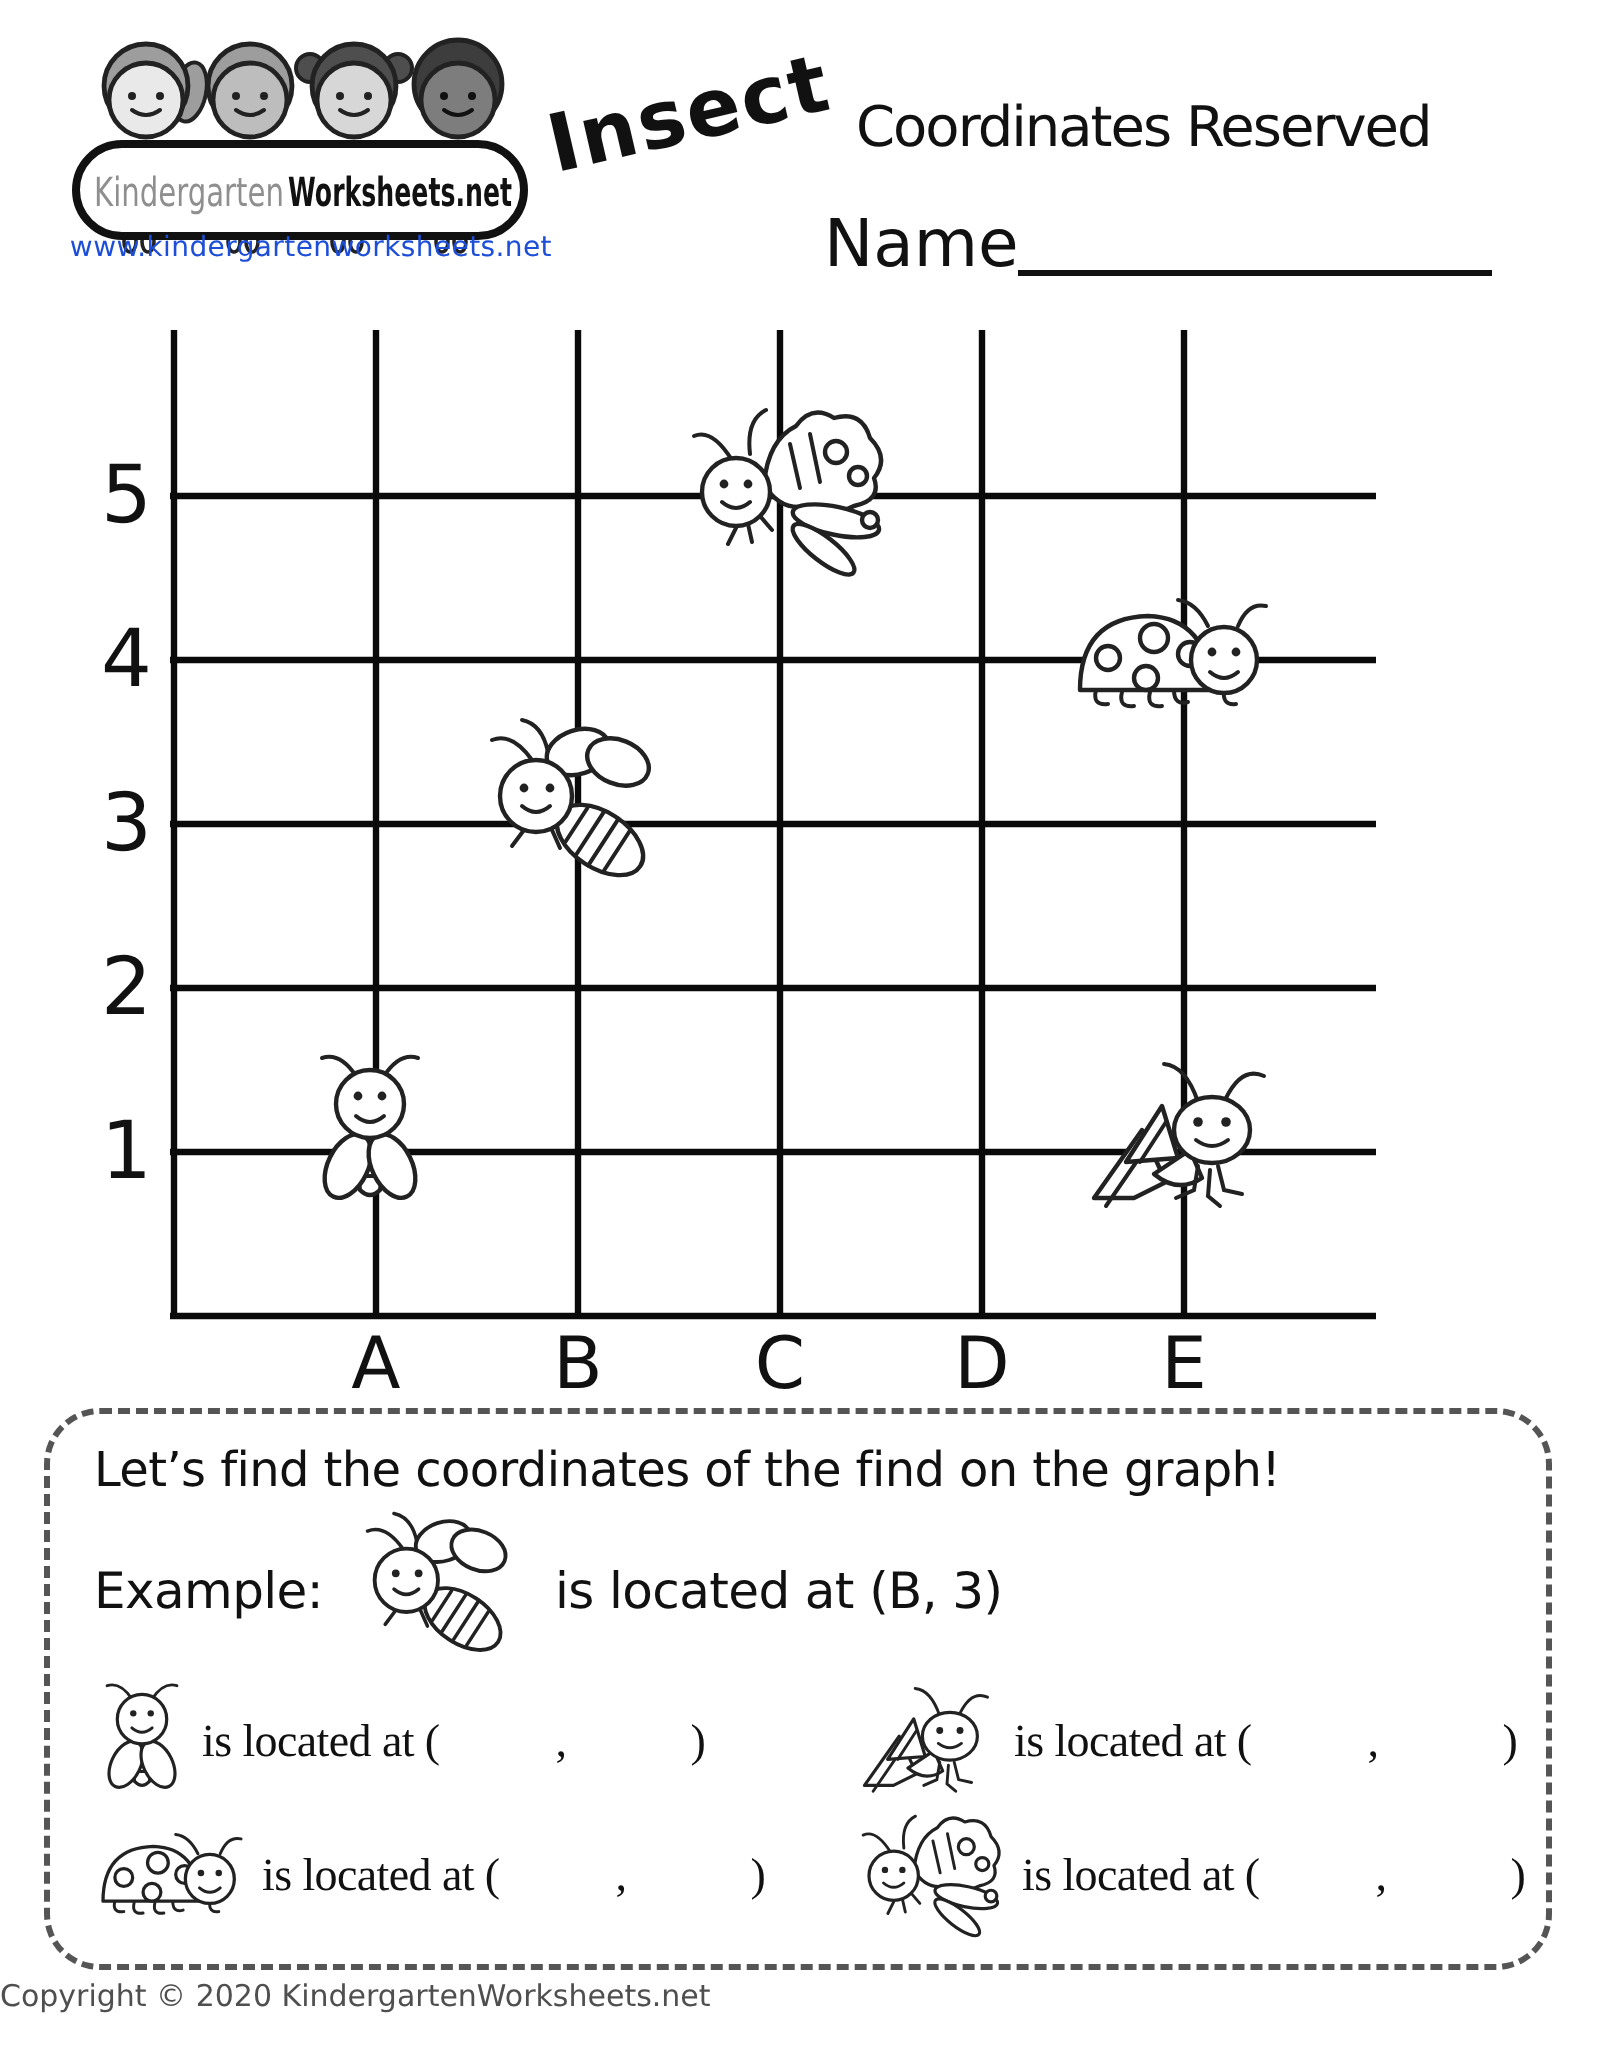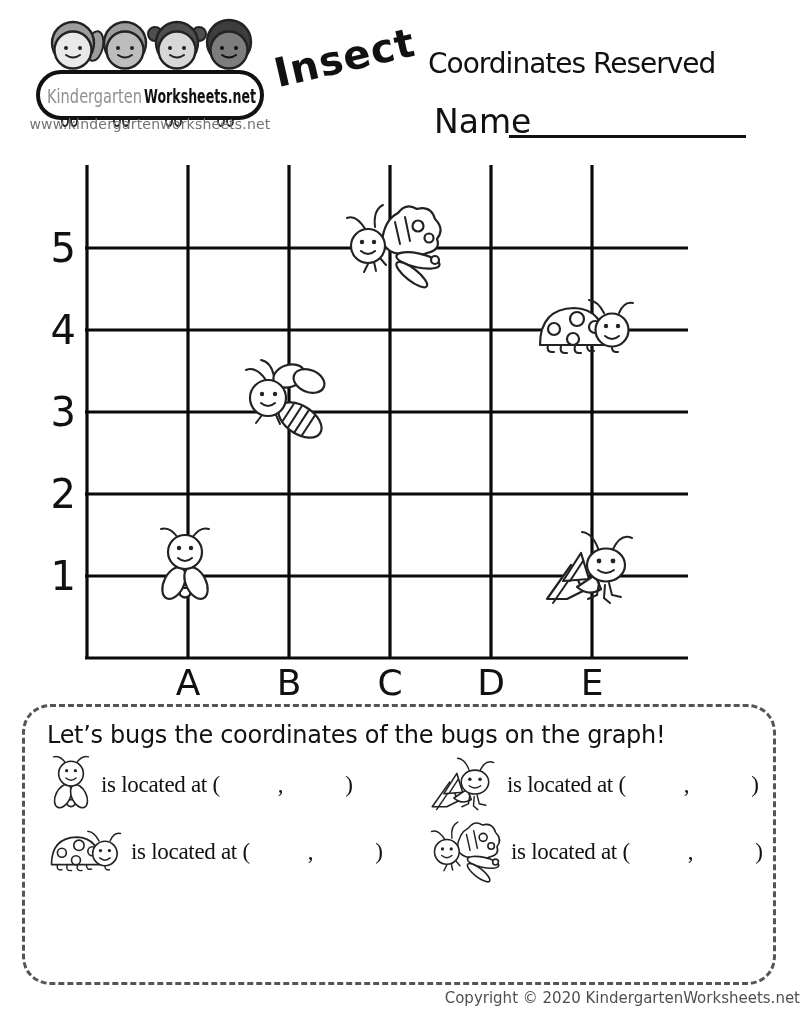--- a/index.html
+++ b/index.html
@@ -5,28 +5,28 @@
   html,body{margin:0;padding:0;}
   body{
     width:800px;height:1035px;position:relative;overflow:hidden;
     background:#ffffff;color:#111;
     font-family:"DejaVu Sans", sans-serif;
   }
   .abs{position:absolute;}
 
   
   #logo{left:34px;top:10px;width:232px;height:122px;}
-  #logo-url{left:24px;top:116px;width:252px;text-align:center;
-    font-size:14px;letter-spacing:.2px;color:#737373;}
+  #logo-url{left:24px;top:116px;width:252px;text-align:right;
+    font-size:14px;letter-spacing:.2px;color:#1d4ed8;}
 
   
   #title-accent{left:280px;top:50px;font-size:40px;font-weight:bold;
     transform:rotate(-13deg);transform-origin:left bottom;letter-spacing:1px;}
   #title-rest{left:428px;top:47px;font-size:28px;letter-spacing:-1px;}
-  #name-label{left:434px;top:102px;font-size:33px;}
+  #name-label{left:412px;top:102px;font-size:33px;}
   #name-line{left:509px;top:135px;width:237px;height:3px;background:#111;}
 
   
   #grid-area{left:0;top:0;width:800px;height:710px;}
   #grid-lines{position:absolute;left:0;top:0;}
   .row-label{position:absolute;width:46px;text-align:right;
     font-size:40px;line-height:40px;}
   .col-label{position:absolute;width:60px;text-align:center;
     font-size:36px;line-height:38px;}
   .bug{position:absolute;}
@@ -38,21 +38,21 @@
   #example-row{display:flex;align-items:center;height:84px;margin-top:2px;gap:14px;}
   #example-label,#example-answer{font-size:25px;letter-spacing:-.3px;}
   .qrow{display:grid;grid-template-columns:378px 1fr;align-items:center;height:66px;}
   .qcell{display:flex;align-items:center;gap:6px;font-family:Liberation Serif, serif;}
   .qtext{font-size:23px;letter-spacing:-.3px;white-space:nowrap;}
   .blank{display:inline-block;height:26px;}
   .blank-a{width:46px;}
   .blank-b{width:50px;}
 
   
-  #footer{left:0;top:988px;width:800px;text-align:right;color:#4f4f4f;
+  #footer{left:0;top:988px;width:800px;text-align:left;color:#4f4f4f;
     font-size:15px;line-height:21px;}
 
   
   .sh{fill:#fff;stroke:#222;stroke-width:2.2;stroke-linejoin:round;}
   .ln{fill:none;stroke:#222;stroke-width:2;stroke-linecap:round;}
   .dot{fill:#222;stroke:none;}
 </style>
 </head>
 <body>
 
@@ -234,22 +234,29 @@
     </svg>
   <svg class="bug" style="left:152px;top:521px;" width="66" height="92" viewBox="0 0 66 92">
       <use href="#bug-firefly"></use>
     </svg>
   <svg class="bug" style="left:537px;top:525px;" width="105" height="88" viewBox="0 0 105 88">
       <use href="#bug-grasshopper"></use>
     </svg>
 </div>
 
 <div id="panel" class="abs">
-  <div id="panel-prompt">Let’s bugs the coordinates of the bugs on the graph!</div>
-
+  <div id="panel-prompt">Let’s find the coordinates of the find on the graph!</div>
+
+  <div id="example-row">
+    <span id="example-label">Example:</span>
+    <svg width="88" height="84" viewBox="0 0 100 95">
+        <use href="#bug-bee"></use>
+      </svg>
+    <span id="example-answer">is located at (B, 3)</span>
+  </div>
 
   <div class="qrow">
     <div class="qcell">
       <svg width="48" height="67" viewBox="0 0 66 92">
           <use href="#bug-firefly"></use>
         </svg>
       <span class="qtext">is located at (</span>
       <span class="blank blank-a"></span>
       <span class="qtext">,</span>
       <span class="blank blank-b"></span>

